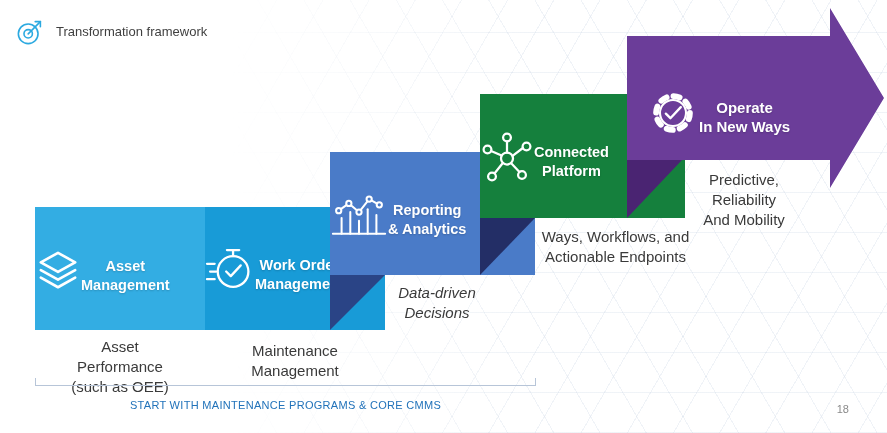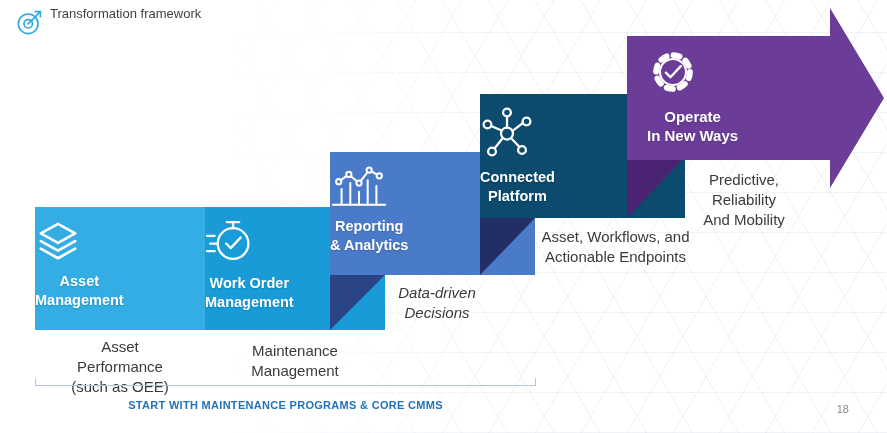--- a/index.html
+++ b/index.html
@@ -9,24 +9,24 @@
 
   .hex-bg { position:absolute; top:0; bottom:0; left:230px; right:0;
     background-image:
       repeating-linear-gradient(0deg,   rgba(186,201,221,.22) 0 1px, transparent 1px 40px),
       repeating-linear-gradient(60deg,  rgba(186,201,221,.22) 0 1px, transparent 1px 40px),
       repeating-linear-gradient(120deg, rgba(186,201,221,.22) 0 1px, transparent 1px 40px);
     -webkit-mask-image:linear-gradient(to right, transparent, #000 45%);
     mask-image:linear-gradient(to right, transparent, #000 45%);
     pointer-events:none; }
 
-  .header { position:absolute; left:16px; top:6px; display:flex; align-items:flex-start; gap:4px; }
+  .header { position:absolute; left:16px; top:16px; display:flex; align-items:center; gap:10px; }
   .header-title { font-size:13px; color:#3f3f3f; }
 
-  .step { position:absolute; display:flex; flex-direction:column; align-items:flex-start; }
+  .step { position:absolute; display:flex; align-items:center; }
   .step-label { color:#fff; font-weight:bold; font-size:14.5px; line-height:1.28; text-align:center;
     white-space:pre-line; text-shadow:0 1px 2px rgba(0,0,0,.18); }
   .step-icon { margin-bottom:9px; }
 
   .s1 { left:35px;  top:207px; width:170px; height:123px; padding-top:14px; }
   .s2 { left:205px; top:207px; width:180px; height:123px; padding-top:12px; }
   .s3 { left:330px; top:152px; width:205px; height:123px; padding-top:12px; }
   .s4 { left:480px; top:94px;  width:205px; height:124px; padding-top:11px; }
   .s5 { left:627px; top:8px;   width:260px; height:180px; padding:38px 40px 0 20px;
         clip-path:polygon(0 28px,203px 28px,203px 0,257px 90px,203px 180px,203px 152px,0 152px); }
@@ -40,21 +40,21 @@
   .subtitle { position:absolute; font-size:15px; color:#3a3a3a; text-align:center; line-height:1.32; white-space:pre-line; }
   .sub1 { left:35px;  top:337px; width:170px; }
   .sub2 { left:205px; top:341px; width:180px; }
   .sub3 { left:362px; top:283px; width:150px;font-style:italic; }
   .sub4 { left:533px; top:227px; width:165px; }
   .sub5 { left:677px; top:170px; width:134px; }
 
   .bracket { position:absolute; left:35px; top:378px; width:501px; height:8px;
     border-left:1px solid #b7c5d8; border-right:1px solid #b7c5d8; border-bottom:1px solid #b7c5d8; }
   .caption { position:absolute; left:35px; top:399px; width:501px; text-align:center;
-    font-size:11px; font-weight:bold; letter-spacing:.3px; }
+    font-size:11px; font-weight:normal; letter-spacing:.3px; }
   .page-num { position:absolute; right:38px; top:403px; font-size:11px; color:#8a8a8a; }
   svg { display:block; }
 </style>
 </head>
 <body>
 
 <div class="canvas">
   <div class="hex-bg"></div>
 
   <div class="header">
@@ -112,21 +112,21 @@
         <circle cx="20" cy="13" r="1.8" fill="#4A7BC8"></circle>
         <circle cx="27" cy="4" r="1.8" fill="#4A7BC8"></circle>
         <circle cx="34" cy="8" r="1.8" fill="#4A7BC8"></circle>
       </svg>
     </span>
     <div class="step-label">Reporting
 &amp; Analytics</div>
   </div>
   <div class="fold f3" style="background-color: rgb(42, 68, 134);"></div>
 
-  <div class="step s4" style="background-color: #0c4a6e;">
+  <div class="step s4" style="background-color: #15803d;">
     <span class="step-icon">
       <svg width="54" height="54" viewBox="0 0 36 36" fill="none" stroke="#fff" stroke-width="1.5" stroke-linecap="round" stroke-linejoin="round">
         <circle cx="18" cy="19" r="4"></circle>
         <circle cx="18" cy="5" r="2.6"></circle>
         <circle cx="5" cy="13" r="2.6"></circle>
         <circle cx="31" cy="11" r="2.6"></circle>
         <circle cx="8" cy="31" r="2.6"></circle>
         <circle cx="28" cy="30" r="2.6"></circle>
         <line x1="18" y1="15" x2="18" y2="7.6"></line>
         <line x1="14.4" y1="17" x2="7.4" y2="14"></line>
@@ -153,21 +153,21 @@
   </div>
   <div class="fold f5" style="background-color: rgb(74, 36, 114);"></div>
 
   <div class="subtitle sub1">Asset
 Performance
 (such as OEE)</div>
   <div class="subtitle sub2">Maintenance
 Management</div>
   <div class="subtitle sub3">Data-driven
 Decisions</div>
-  <div class="subtitle sub4">Asset, Workflows, and
+  <div class="subtitle sub4">Ways, Workflows, and
 Actionable Endpoints</div>
   <div class="subtitle sub5">Predictive, Reliability
 And Mobility</div>
 
   <div class="bracket"></div>
   <div class="caption" style="color: rgb(34, 115, 186);">START WITH MAINTENANCE PROGRAMS &amp; CORE CMMS</div>
 
   <div class="page-num">18</div>
 </div>
 

